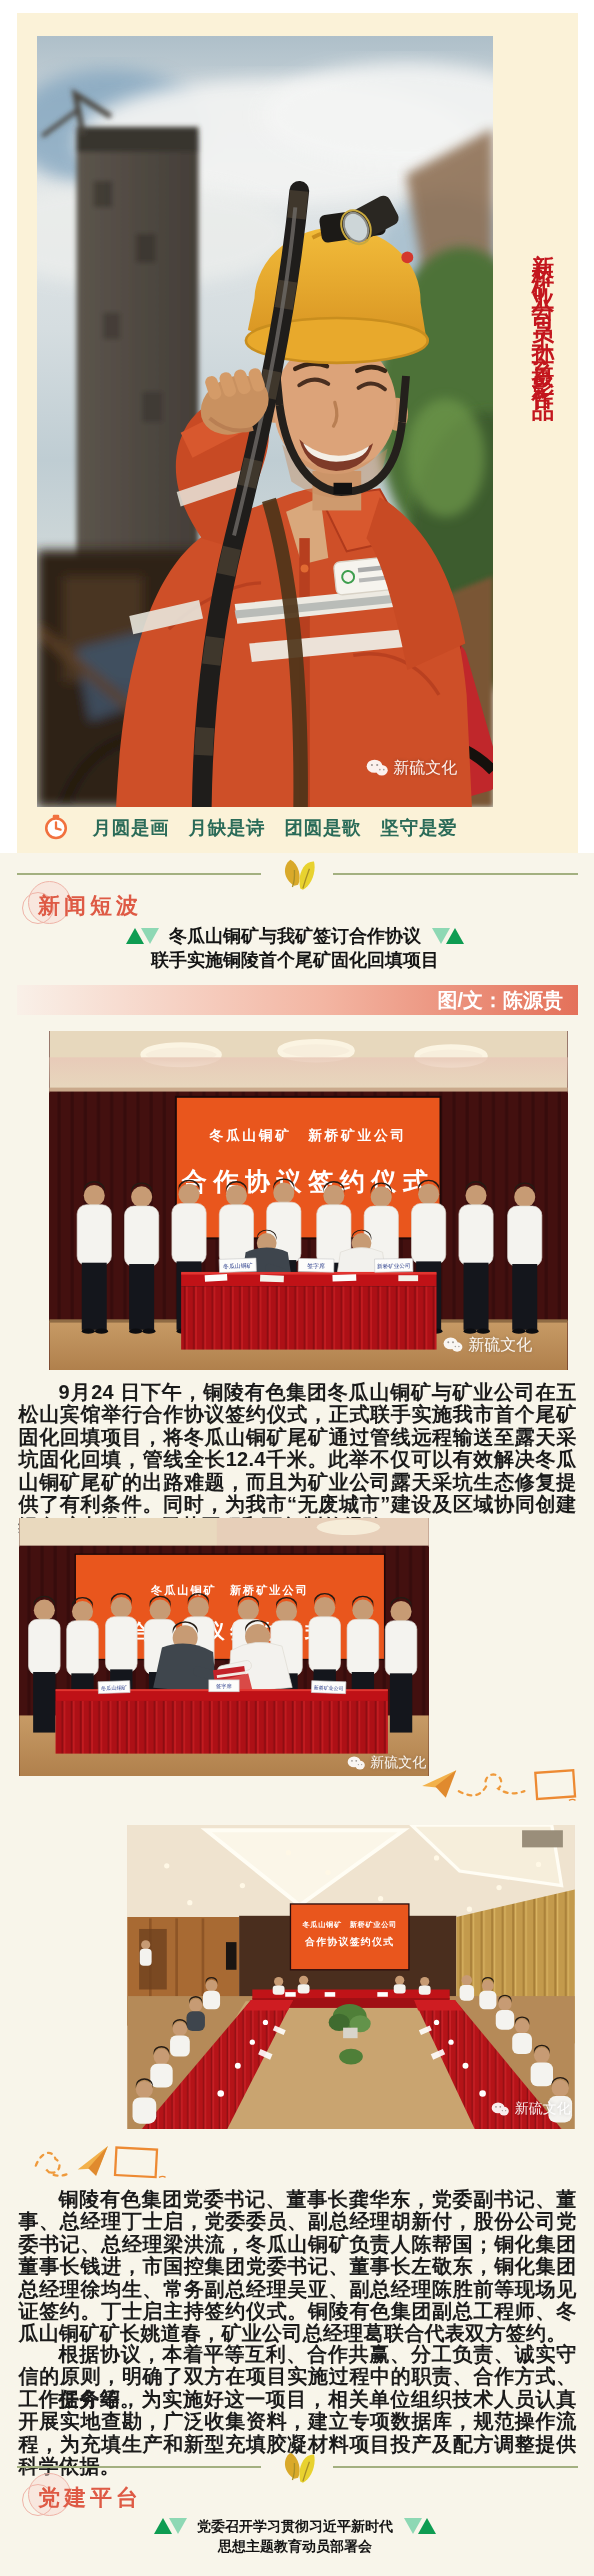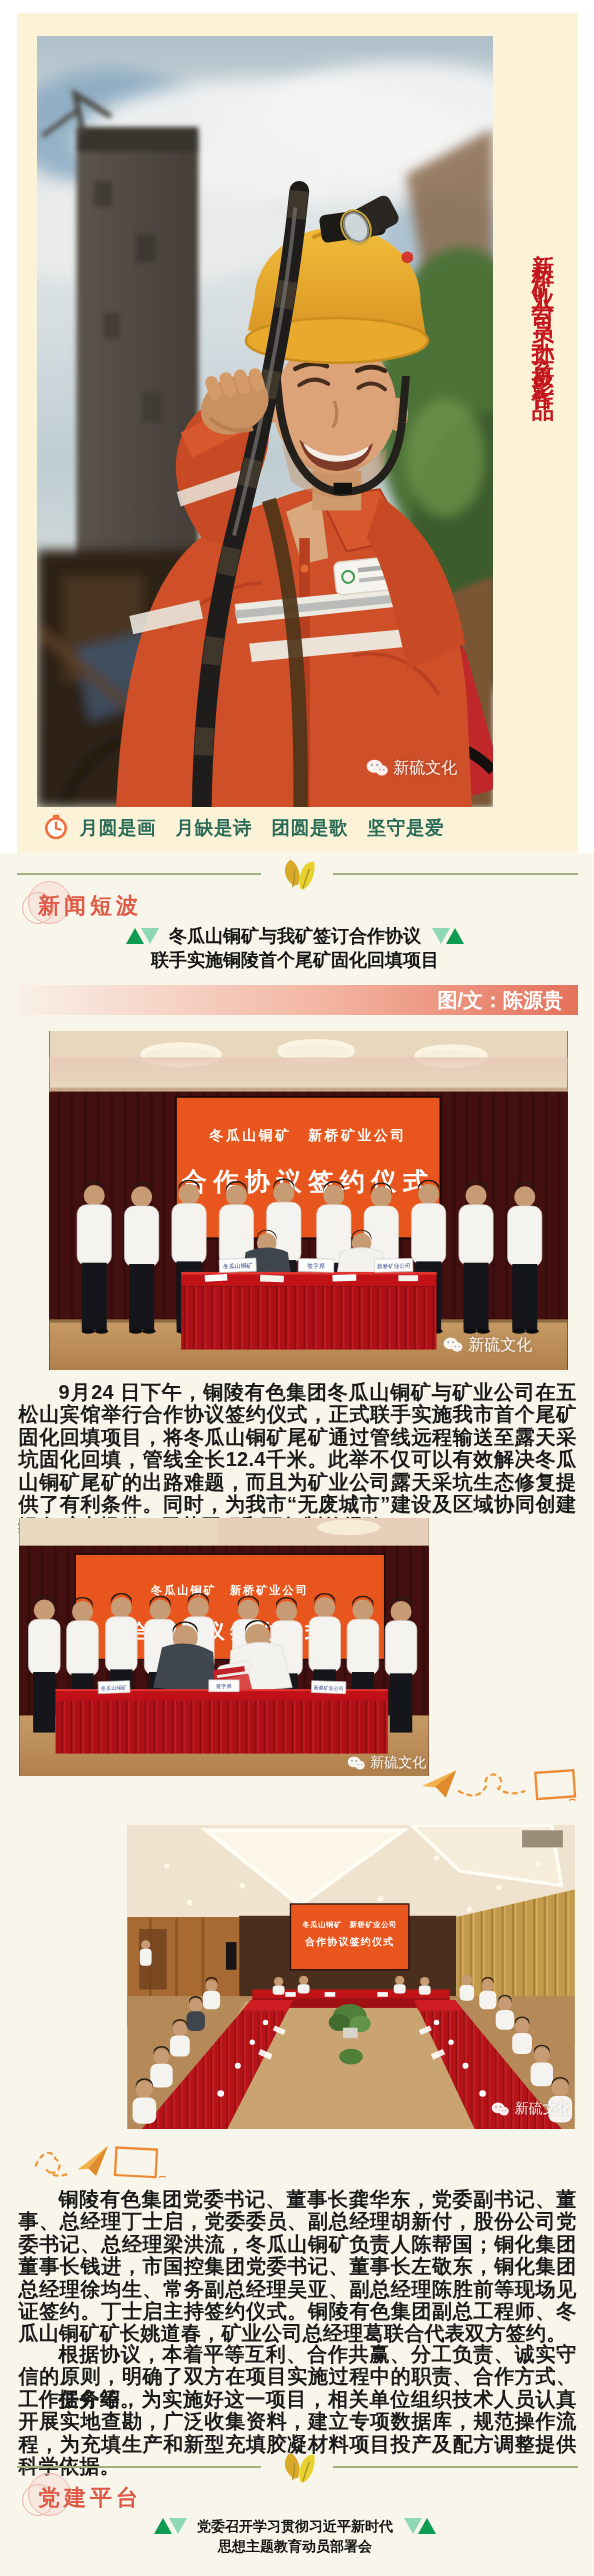--- a/index.html
+++ b/index.html
@@ -10,21 +10,21 @@
   .lower-bg{position:absolute;left:0;top:853px;width:594px;height:1723px;background:#f8f5ea;}
   .hero-panel{position:absolute;left:16.5px;top:13px;width:561px;height:840px;background:#fbf2d8;}
 
   
   .hero-photo{position:absolute;left:20px;top:23px;width:456px;height:771px;overflow:hidden;background:#cfd8de;}
   .hero-photo svg{display:block;}
   .vert-caption{position:absolute;left:489px;top:51px;width:53px;height:501px;
     writing-mode:vertical-rl;text-orientation:upright;letter-spacing:11.2px;
     font-family:"Liberation Serif", serif;font-size:22.4px;font-weight:700;color:#c3161d;
     display:flex;justify-content:center;}
-  .hero-caption{position:absolute;left:26px;top:799px;height:30px;display:flex;align-items:center;gap:11px;}
+  .hero-caption{position:absolute;left:26px;top:799px;height:30px;display:flex;align-items:center;gap:24px;}
   .hero-caption .cap-text{font-size:18.5px;font-weight:700;color:#2a6b58;letter-spacing:0.7px;white-space:pre;}
 
   
   .wm{position:absolute;display:flex;align-items:center;gap:5.3px;opacity:.92;}
   .wm .wm-text{color:#ffffff;font-size:16px;font-weight:400;text-shadow:0 0 4px rgba(0,0,0,.25);}
   .wm svg{display:block;}
 
   
   .divider{position:absolute;left:16.5px;width:561px;height:34px;display:flex;align-items:center;}
   .divider .dline{flex:1;height:1.3px;background:#a3b080;}

